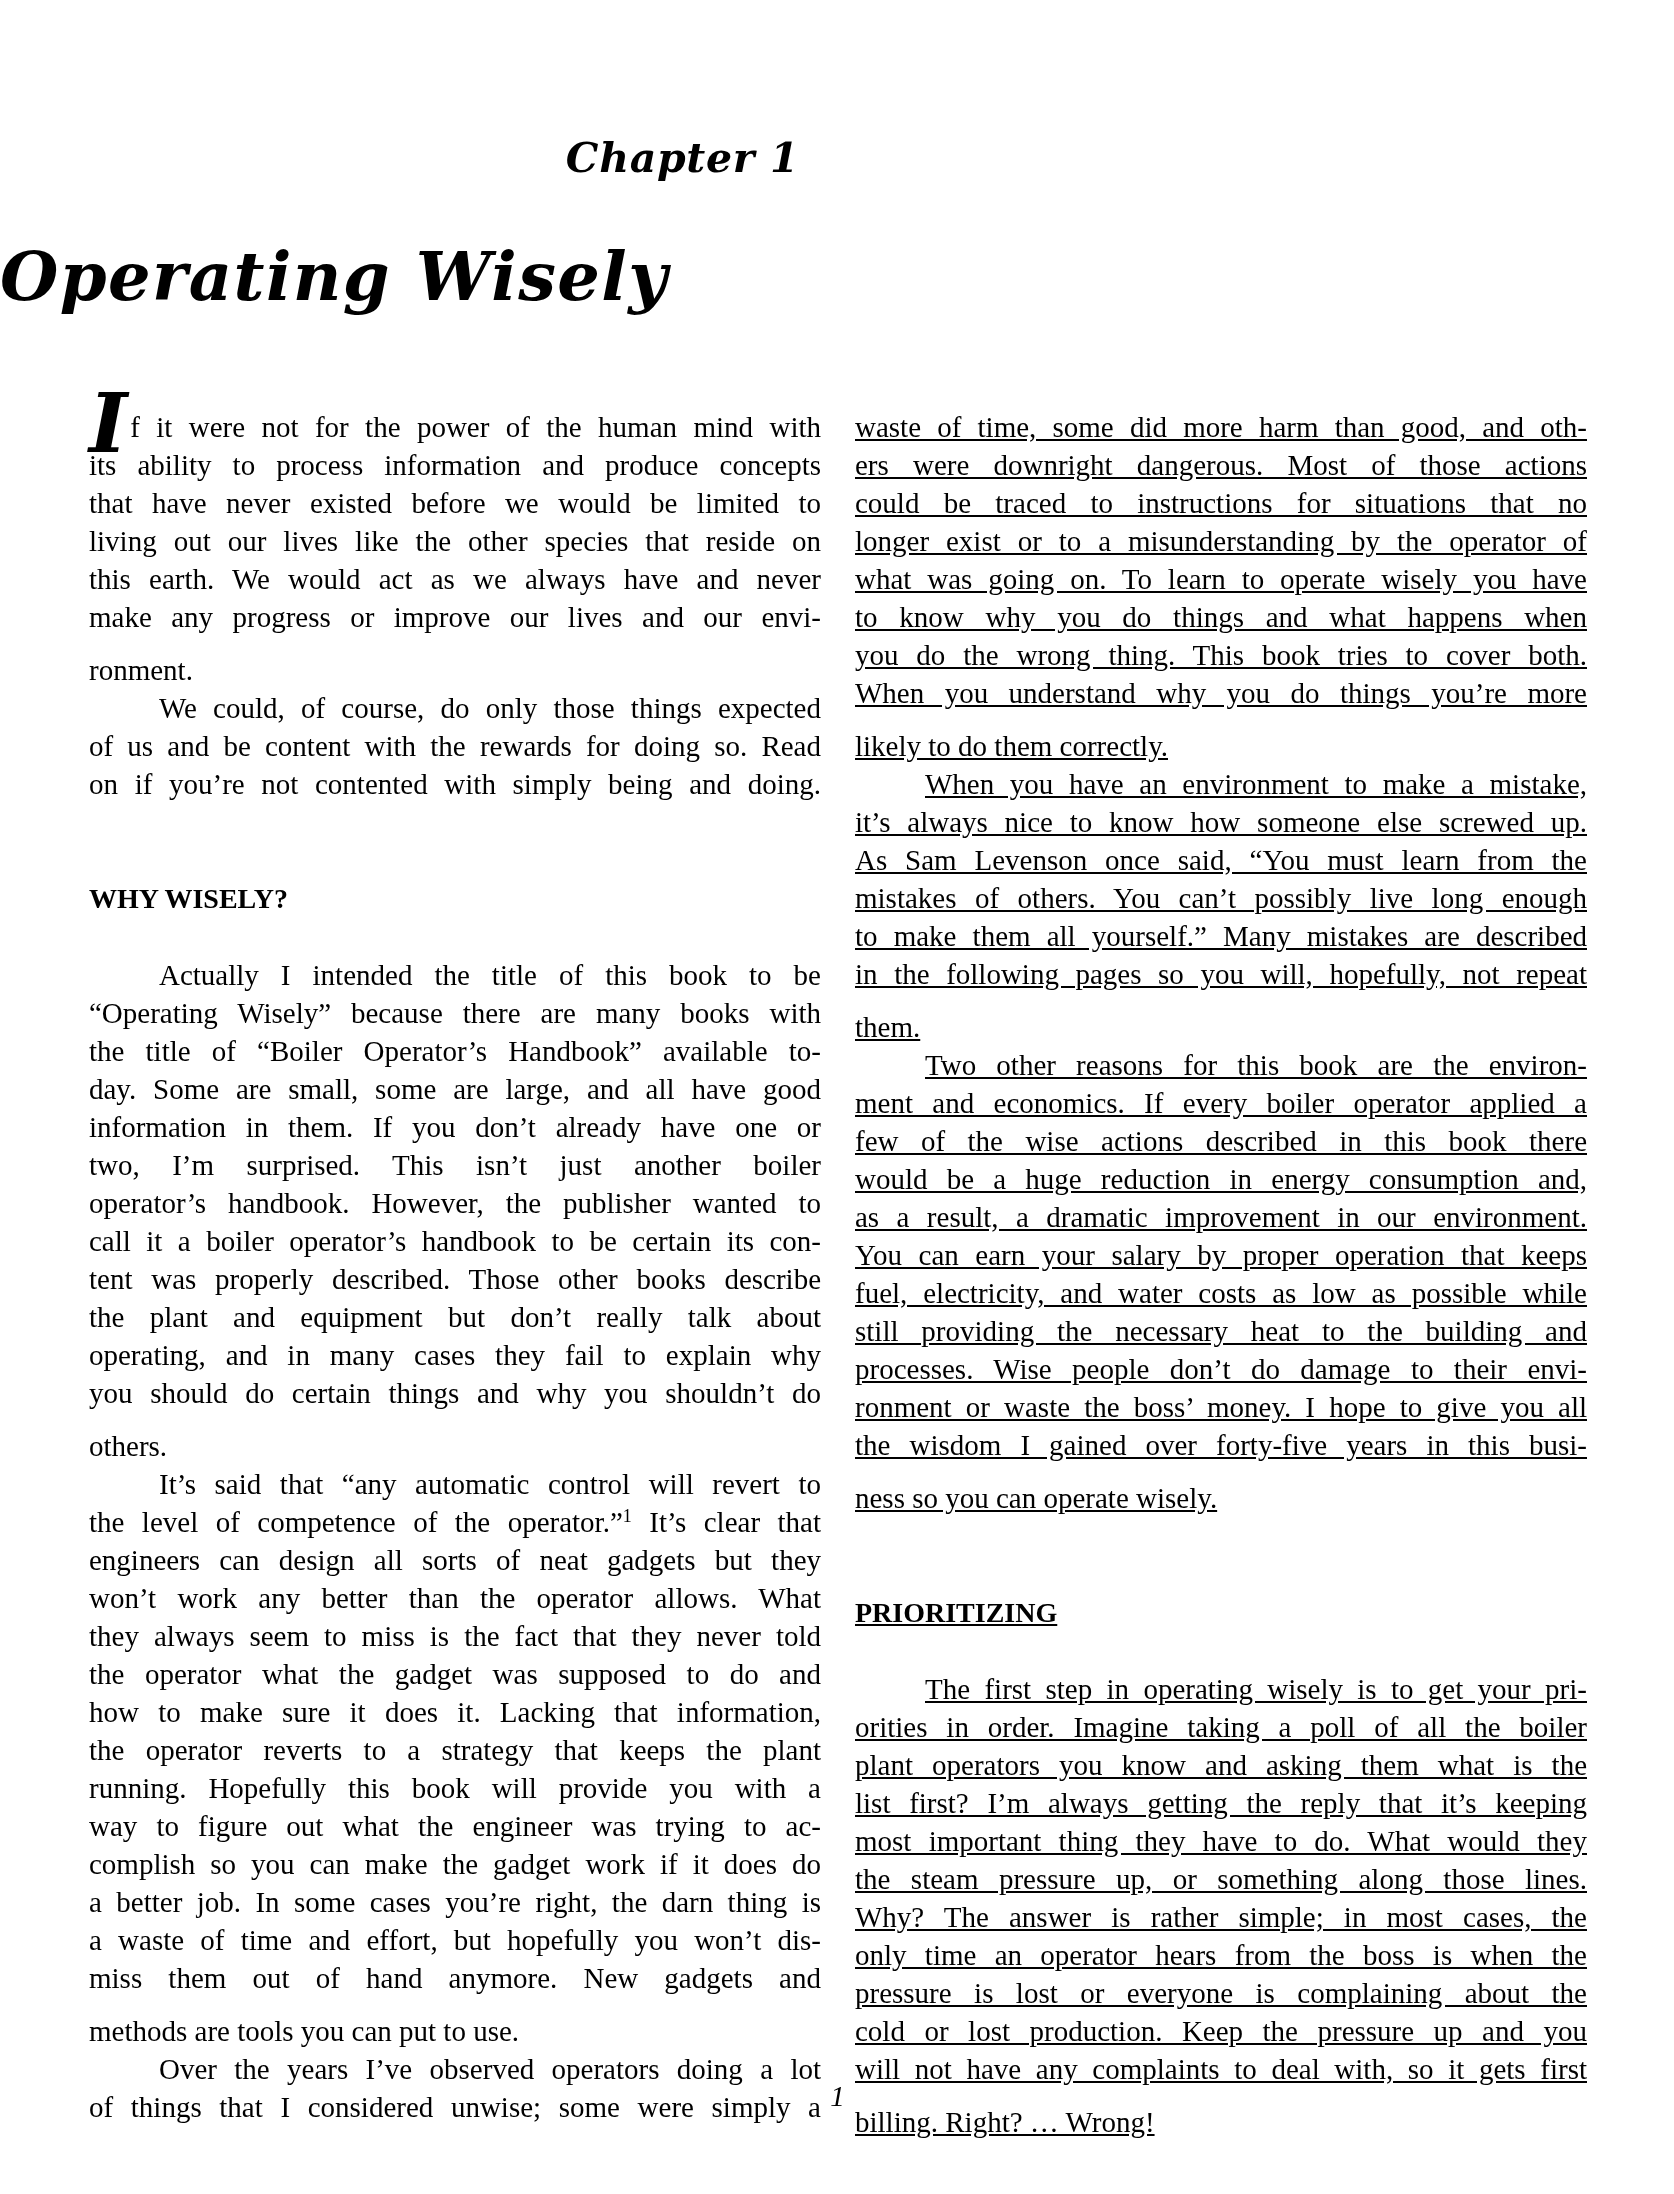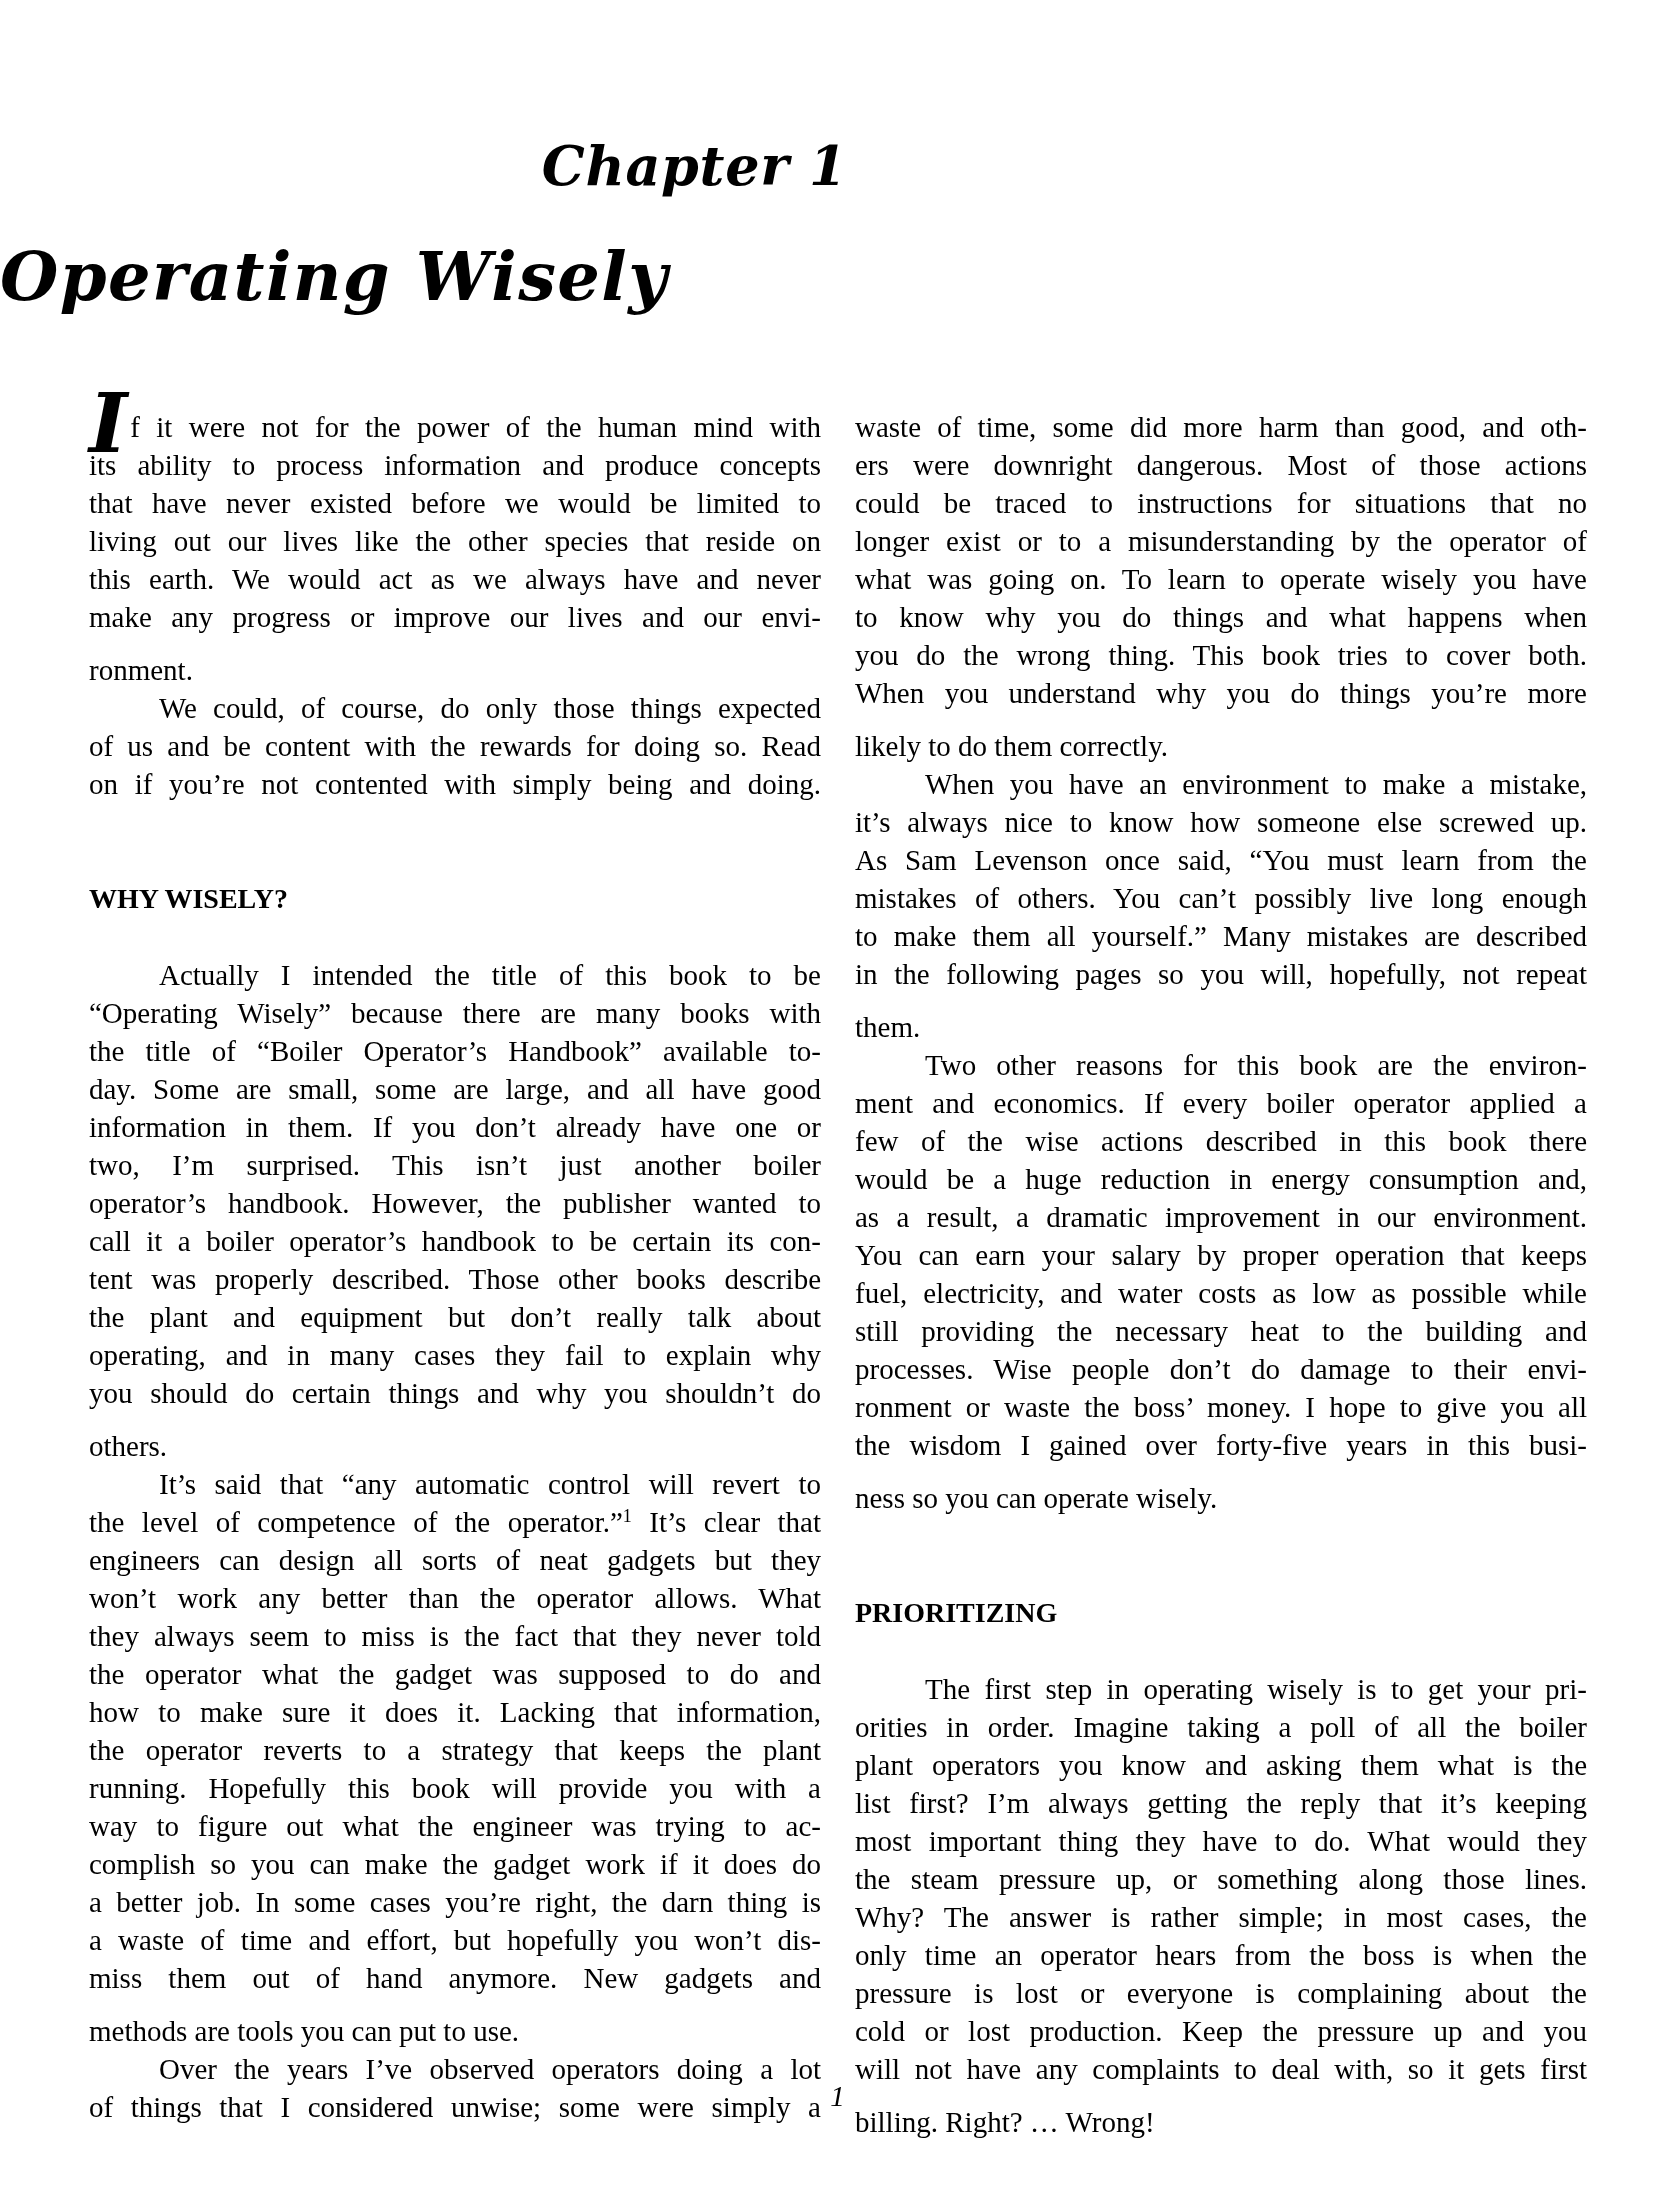--- a/index.html
+++ b/index.html
@@ -1,27 +1,27 @@
 <!DOCTYPE html>
 <html style="font-size:11.2px"><head>
 <meta charset="utf-8">
 <style>
   html, body { margin: 0; padding: 0; background: #ffffff; }
   body { width: 1675px; height: 2194px; position: relative; overflow: hidden;
          font-family: "Liberation Serif", "DejaVu Serif", serif; color: #000; }
-  .chapter-label { position: absolute; left: 12px; width: 1365px; top: 134px; text-align: center;
+  .chapter-label { position: absolute; left: 0; width: 1365px; top: 134px; text-align: center;
          font-family: "DejaVu Serif", serif; font-style: italic; font-weight: bold;
-         font-size: 54px; letter-spacing: 0.7px; }
+         font-size: 41px; letter-spacing: 0.7px; }
   .chapter-title { position: absolute; left: 0; width: 1675px; top: 237px; text-align: left;
          font-family: "DejaVu Serif", serif; font-style: italic; font-weight: bold;
          font-size: 67px; letter-spacing: 1.4px; }
   .col { position: absolute; top: 408px; width: 732px;
          font-size: 29px; line-height: 38px; text-align: justify; hyphens: manual; }
   .col.left { left: 89px; }
-  .col.right { left: 855px; }
+  .col.right { left: 855px; text-decoration: underline; }
   .line { display: block; text-align: justify; text-align-last: justify; white-space: nowrap; overflow: visible; height: 38px; }
   .line.last { text-align-last: left; margin-top: 15px; }
   .dropcap { font-family: "DejaVu Serif", serif; font-style: italic; font-weight: bold;
          font-size: 82px; line-height: 38px; float: left; margin-right: 2.8px; position: relative; top: -4.2px; }
   .heading { font-weight: bold; font-size: 28px; display: block; height: 38px; }
   .gap { display: block; }
   sup { font-size: 18px; line-height: 0; vertical-align: 9.8px; }
   .page-number { position: absolute; top: 2080px; left: 0; width: 1675px; text-align: center;
          font-style: italic; font-size: 29px; }
 </style>

